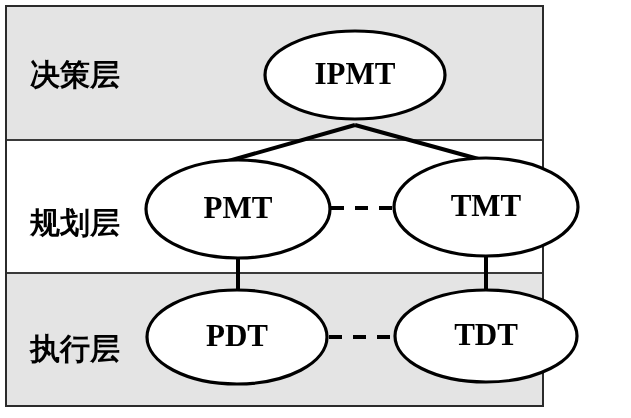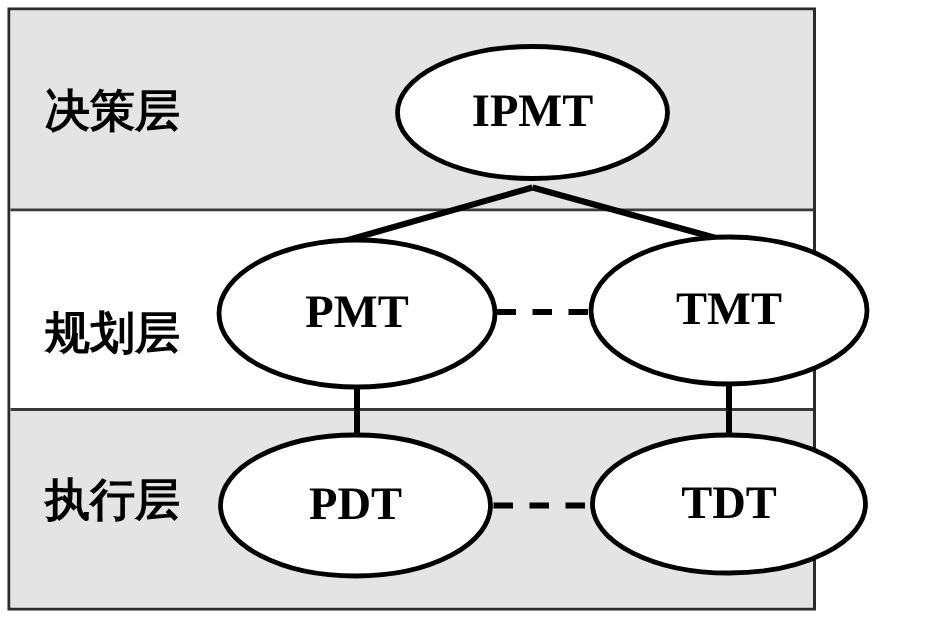--- a/index.html
+++ b/index.html
@@ -57,21 +57,21 @@
     font-family: "DejaVu Sans", "Liberation Sans", sans-serif;
     font-weight: bold;
     font-size: 30px;
     line-height: 1;
     letter-spacing: 0px;
     color: #000000;
     white-space: nowrap;
   }
   .band-decision .band-label { top: 53px; }
   .band-planning .band-label { top: 67px; }
-  .band-execution .band-label { top: 45px; }
+  .band-execution .band-label { top: 60px; }
 
   #svg-layer {
     position: absolute;
     left: 0;
     top: 0;
     width: 631px;
     height: 418px;
     pointer-events: none;
   }
   .node-ellipse {

